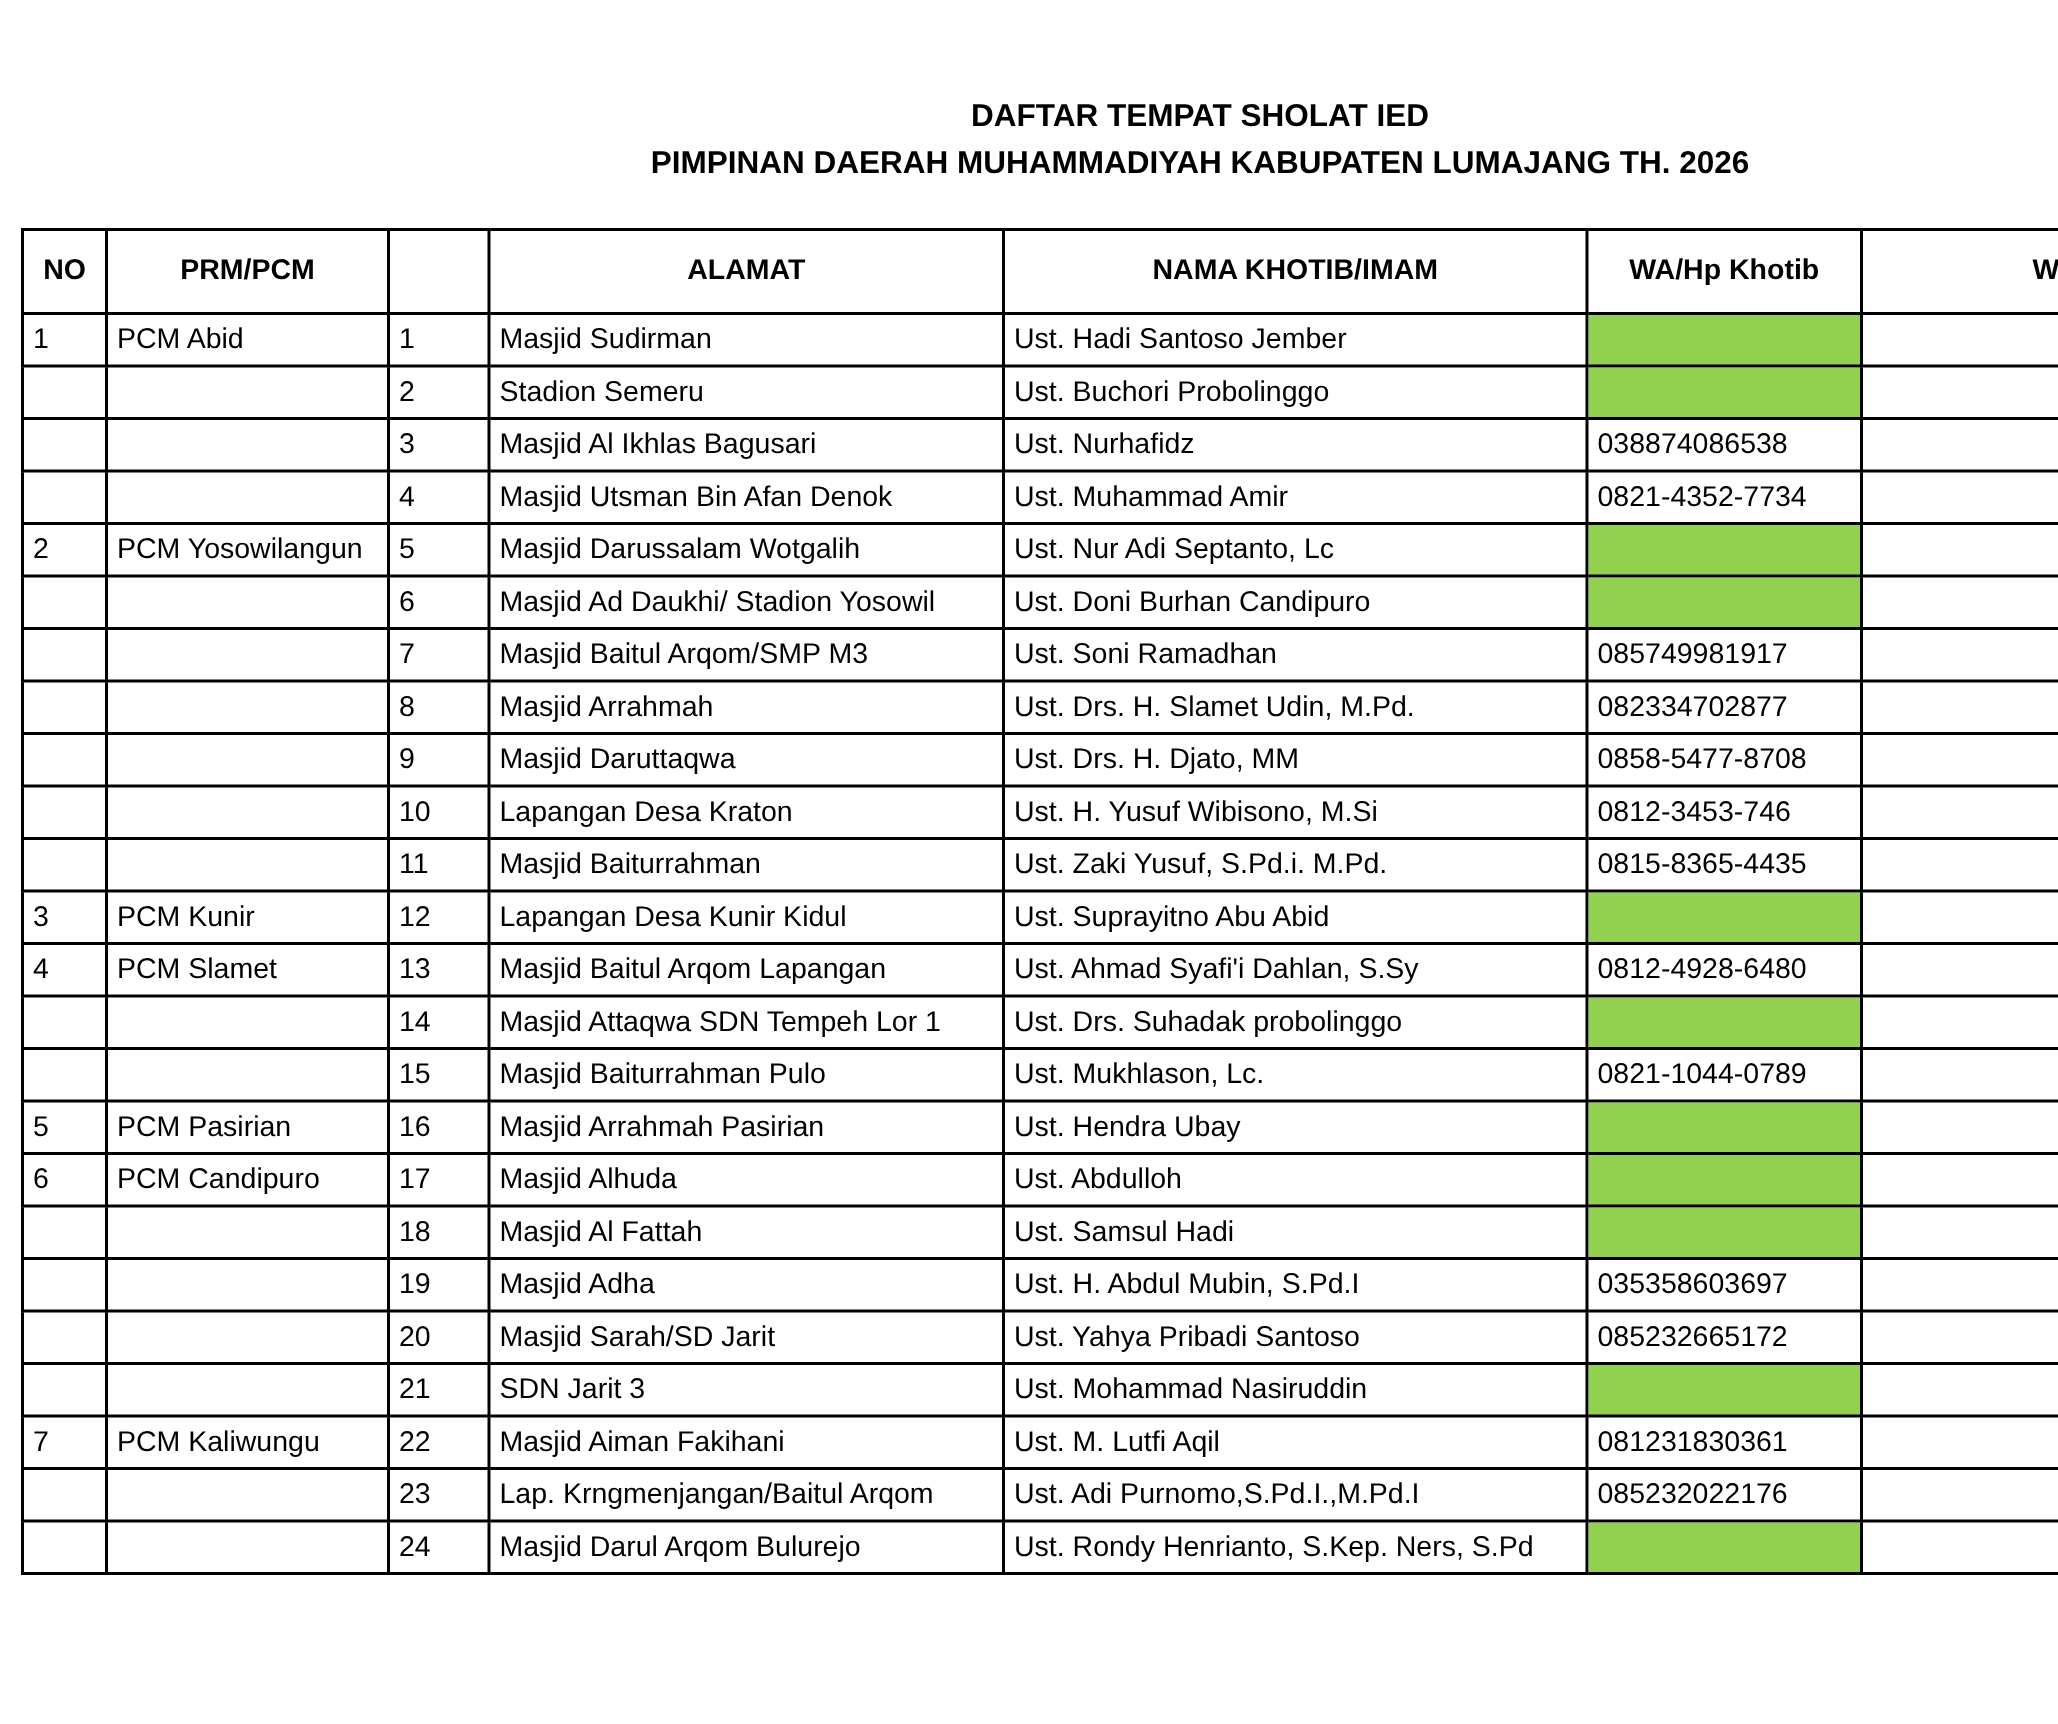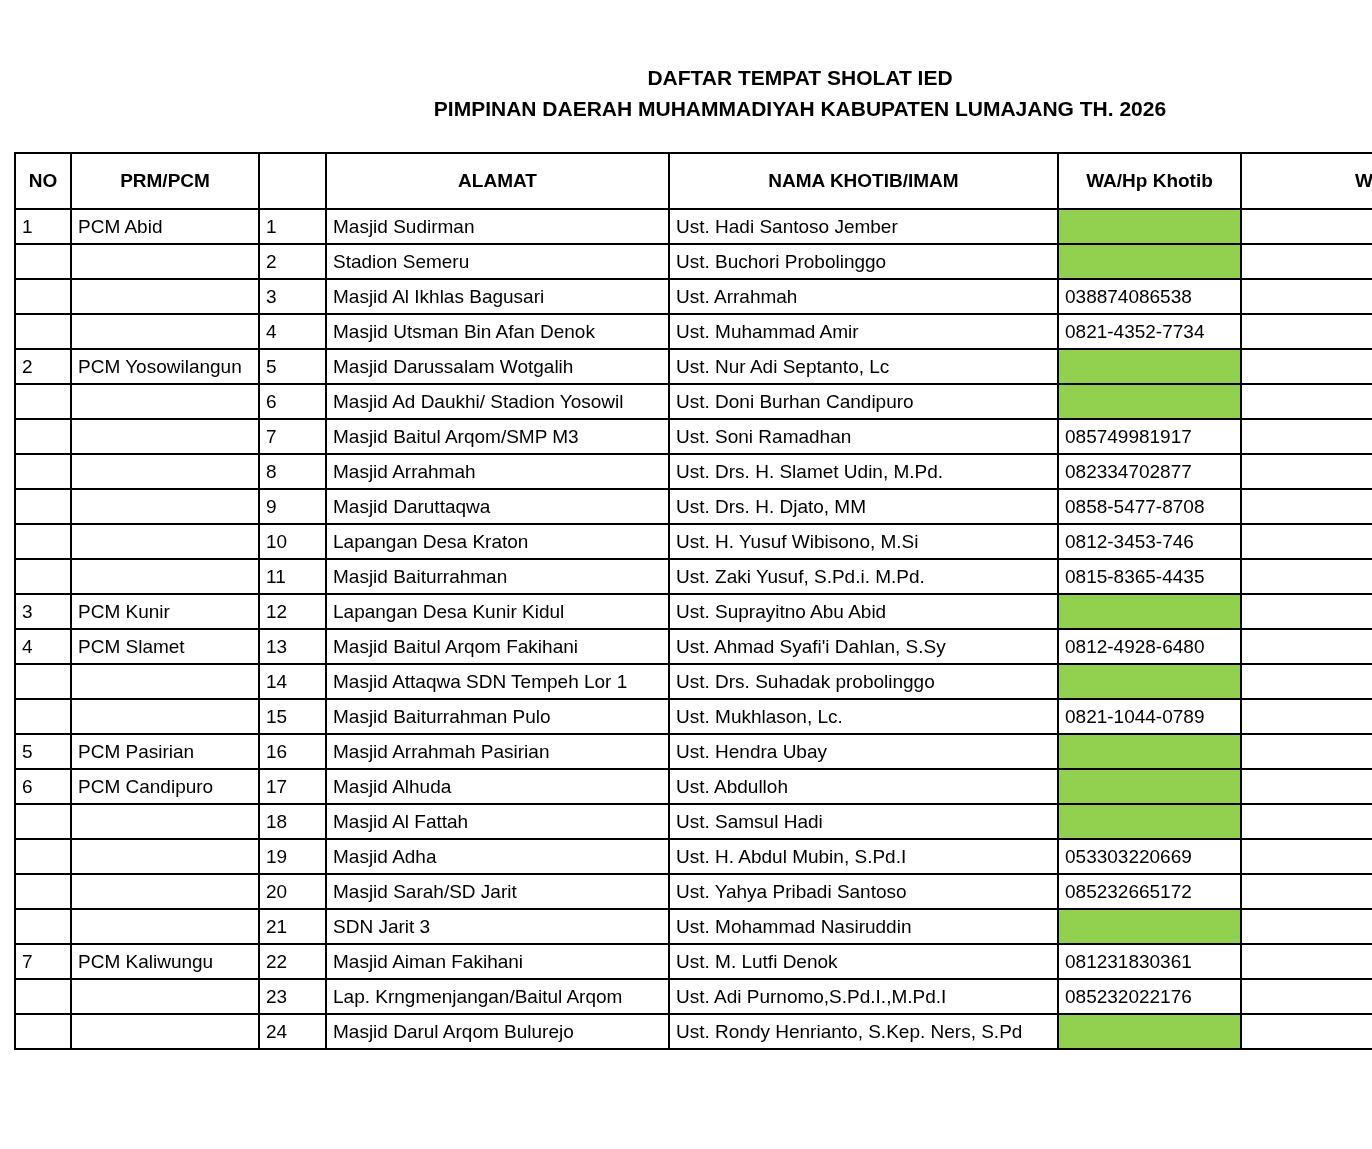--- a/index.html
+++ b/index.html
@@ -95,21 +95,21 @@
         <td>Stadion Semeru</td>
         <td>Ust. Buchori Probolinggo</td>
         <td class="center green"></td>
         <td></td>
       </tr>
       <tr>
         <td class="center"></td>
         <td></td>
         <td class="center">3</td>
         <td>Masjid Al Ikhlas Bagusari</td>
-        <td>Ust. Arrahmah</td>
+        <td>Ust. Nurhafidz</td>
         <td class="center">038874086538</td>
         <td></td>
       </tr>
       <tr>
         <td class="center"></td>
         <td></td>
         <td class="center">4</td>
         <td>Masjid Utsman Bin Afan Denok</td>
         <td>Ust. Muhammad Amir</td>
         <td class="center">0821-4352-7734</td>
@@ -184,21 +184,21 @@
         <td class="center">12</td>
         <td>Lapangan Desa Kunir Kidul</td>
         <td>Ust. Suprayitno Abu Abid</td>
         <td class="center green"></td>
         <td></td>
       </tr>
       <tr>
         <td class="center">4</td>
         <td>PCM Slamet</td>
         <td class="center">13</td>
-        <td>Masjid Baitul Arqom Fakihani</td>
+        <td>Masjid Baitul Arqom Lapangan</td>
         <td>Ust. Ahmad Syafi'i Dahlan, S.Sy</td>
         <td class="center">0812-4928-6480</td>
         <td></td>
       </tr>
       <tr>
         <td class="center"></td>
         <td></td>
         <td class="center">14</td>
         <td>Masjid Attaqwa SDN Tempeh Lor 1</td>
         <td>Ust. Drs. Suhadak probolinggo</td>
@@ -240,21 +240,21 @@
         <td>Ust. Samsul Hadi</td>
         <td class="center green"></td>
         <td></td>
       </tr>
       <tr>
         <td class="center"></td>
         <td></td>
         <td class="center">19</td>
         <td>Masjid Adha</td>
         <td>Ust. H. Abdul Mubin, S.Pd.I</td>
-        <td class="center">053303220669</td>
+        <td class="center">035358603697</td>
         <td></td>
       </tr>
       <tr>
         <td class="center"></td>
         <td></td>
         <td class="center">20</td>
         <td>Masjid Sarah/SD Jarit</td>
         <td>Ust. Yahya Pribadi Santoso</td>
         <td class="center">085232665172</td>
         <td></td>
@@ -266,21 +266,21 @@
         <td>SDN Jarit 3</td>
         <td>Ust. Mohammad Nasiruddin</td>
         <td class="center green"></td>
         <td></td>
       </tr>
       <tr>
         <td class="center">7</td>
         <td>PCM Kaliwungu</td>
         <td class="center">22</td>
         <td>Masjid Aiman Fakihani</td>
-        <td>Ust. M. Lutfi Denok</td>
+        <td>Ust. M. Lutfi Aqil</td>
         <td class="center">081231830361</td>
         <td></td>
       </tr>
       <tr>
         <td class="center"></td>
         <td></td>
         <td class="center">23</td>
         <td>Lap. Krngmenjangan/Baitul Arqom</td>
         <td>Ust. Adi Purnomo,S.Pd.I.,M.Pd.I</td>
         <td class="center">085232022176</td>

